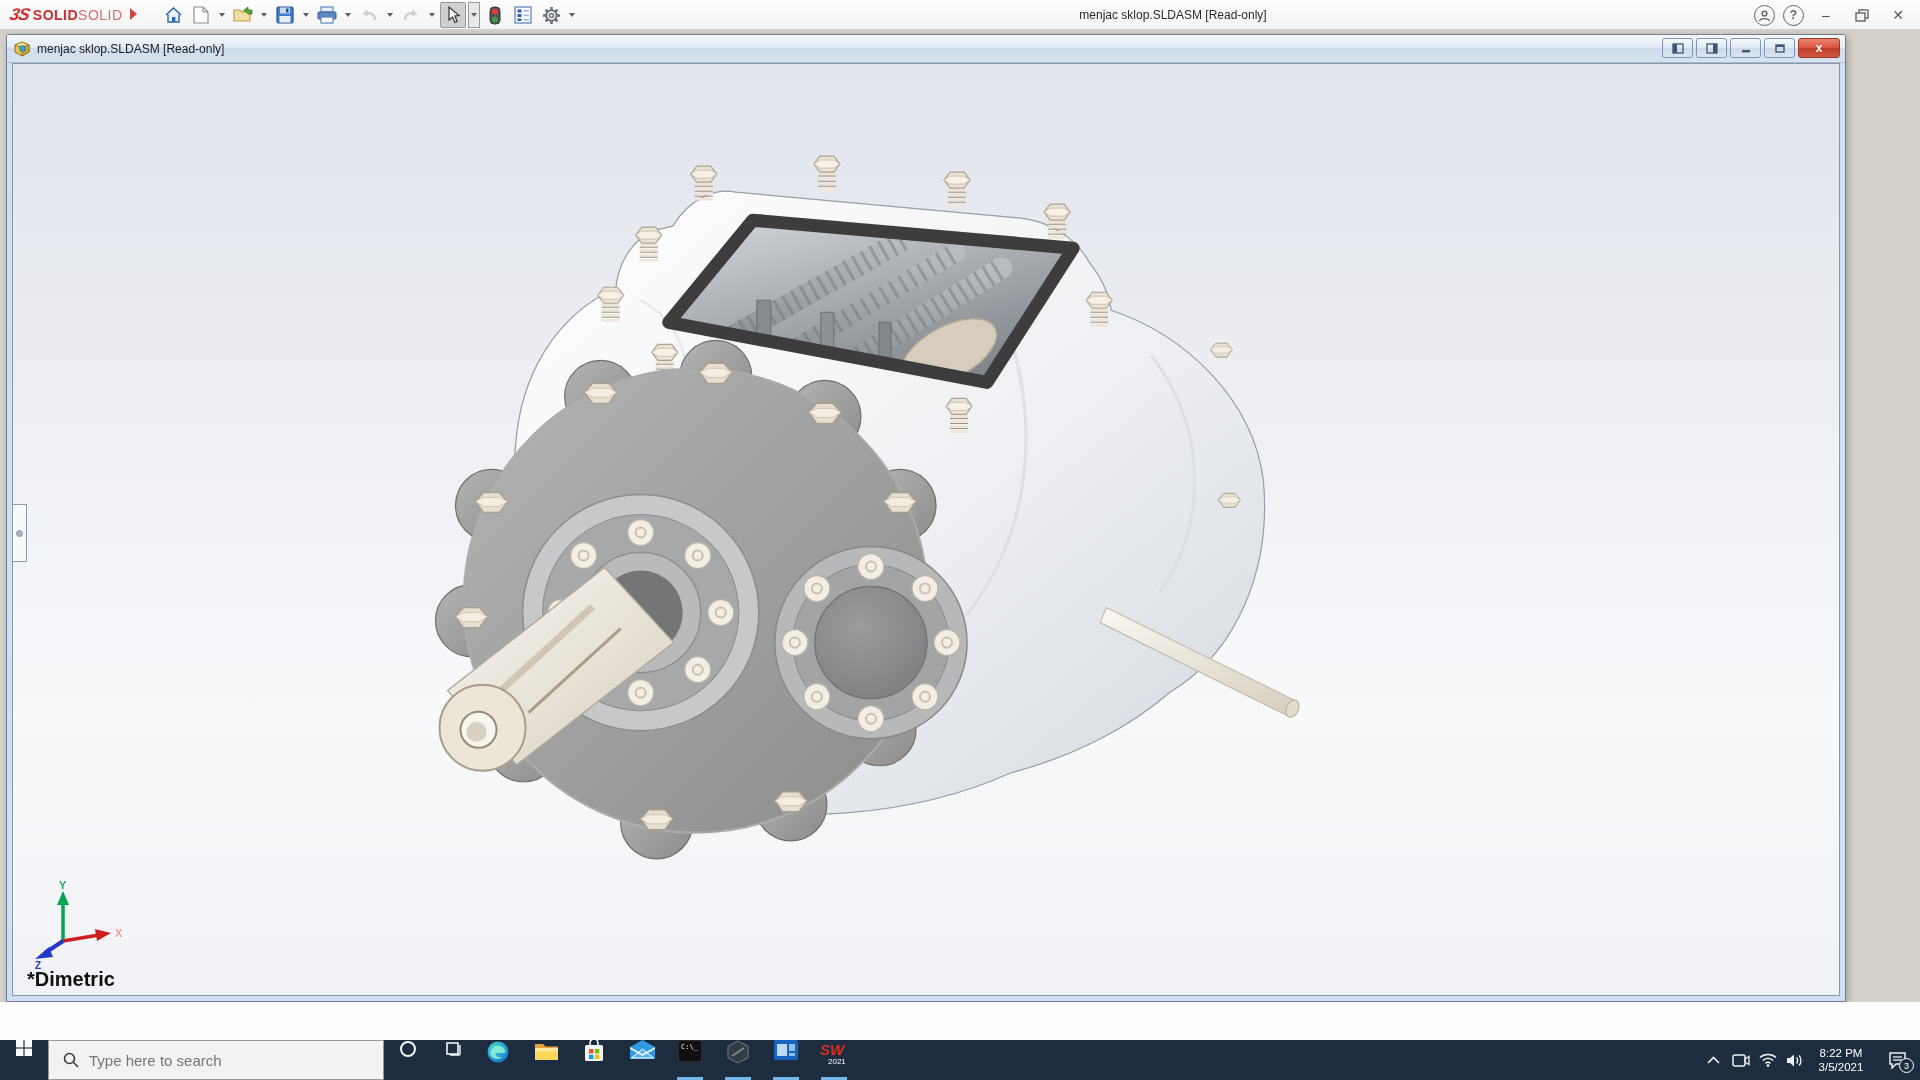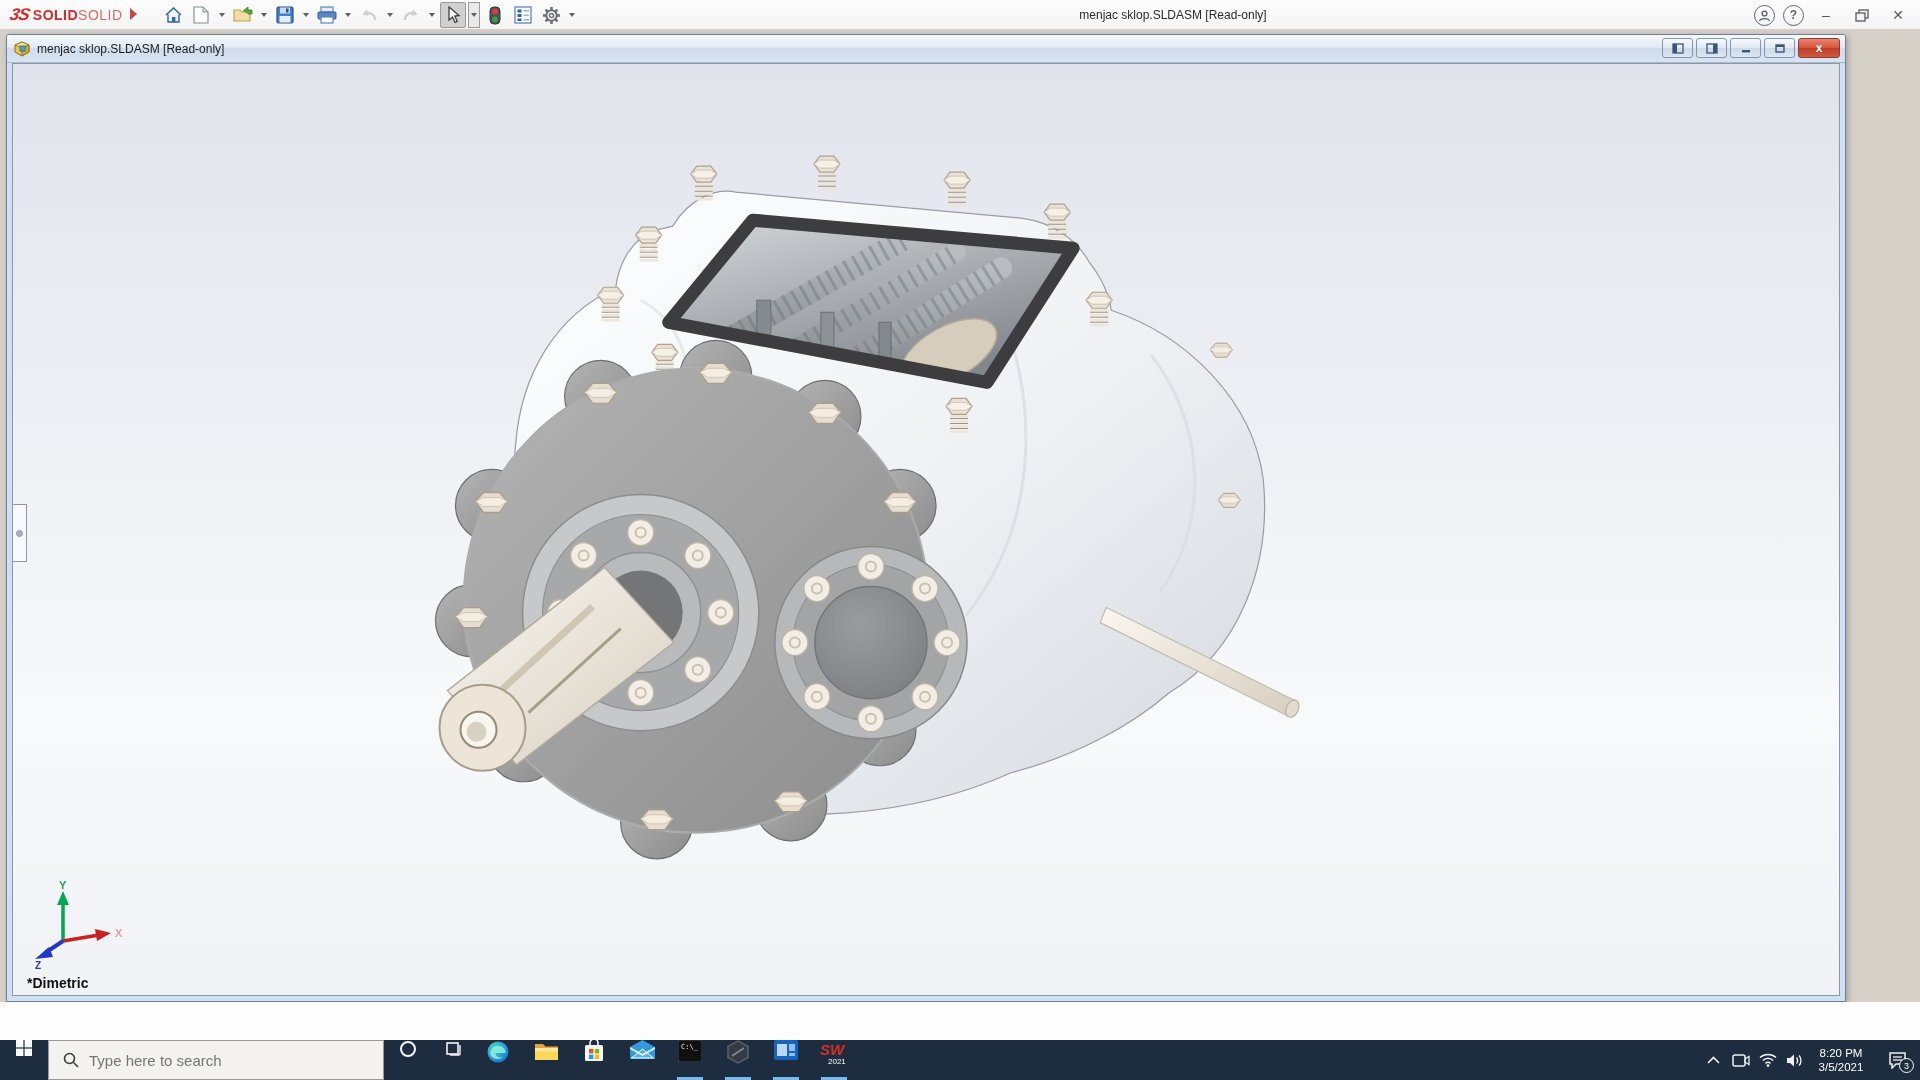--- a/index.html
+++ b/index.html
@@ -44,21 +44,21 @@
   .doc-buttons { position:absolute; right:5px; top:3px; display:flex; gap:3px; }
   .doc-btn { width:31px; height:20px; border:1px solid #8096b3; border-radius:3px;
              background:linear-gradient(#f7fafd,#dfe8f2 50%,#cdd9e8 50%,#dce6f1);
              display:flex; align-items:center; justify-content:center; color:#3f5裁578; }
   .doc-btn.close { width:42px; background:linear-gradient(#e88372,#d8543c 50%,#c23a24 50%,#d05a42);
                    border-color:#9c3a2a; color:#fff; font-weight:bold; font-size:12px; }
   .viewport { position:absolute; left:5px; right:5px; top:28px; bottom:5px;
               border:1px solid #8a97ab; overflow:hidden;
               background:linear-gradient(#e0e4eb 0%, #ebedf2 30%, #f8f9fb 70%, #f1f2f5 100%); }
   .model-svg { position:absolute; left:0; top:0; width:100%; height:100%; }
-  .orientation-label { position:absolute; left:14px; bottom:4px; font-size:14px; font-weight:bold; color:#111;text-align:right; }
+  .orientation-label { position:absolute; left:14px; bottom:4px; font-size:20px; font-weight:bold; color:#111;text-align:right; }
   .triad { position:absolute; left:20px; bottom:26px; }
   .panel-tab { position:absolute; left:-1px; top:440px; width:15px; height:58px; background:#f7f9fc;
                border:1px solid #8d9aae; display:flex; align-items:center; justify-content:center; }
   .panel-tab i { width:7px; height:7px; border-radius:50%; background:#aab4c2; border:1px solid #8d99a8; }
 
   
   .taskbar { position:absolute; left:0; top:1040px; width:1920px; height:40px; background:#1d2c3f;
              display:flex; align-items:stretch; z-index:60; }
   .tb-slot { width:48px; display:flex; align-items:flex-start; justify-content:center; position:relative; }
   .tb-slot.narrow { width:42px; }
@@ -594,21 +594,21 @@
       </svg>
     </div>
     <div class="tray-item">
       <svg width="18" height="15" viewBox="0 0 18 15">
         <polygon points="1,5 4,5 8,1.5 8,13.5 4,10 1,10" fill="#f0f0f0"></polygon>
         <path d="M10.5 4.5 C12 6 12 9 10.5 10.5" fill="none" stroke="#f0f0f0" stroke-width="1.4"></path>
         <path d="M13 2.5 C15.6 5 15.6 10 13 12.5" fill="none" stroke="#f0f0f0" stroke-width="1.4"></path>
       </svg>
     </div>
     <div class="clock">
-      <div>8:20 PM</div>
+      <div>8:22 PM</div>
       <div>3/5/2021</div>
     </div>
     <div class="action-center">
       <svg width="19" height="17" viewBox="0 0 19 17">
         <path d="M2 1 H17 V12 H8 L4 16 V12 H2 Z" fill="none" stroke="#f0f0f0" stroke-width="1.5"></path>
         <line x1="5" y1="5" x2="14" y2="5" stroke="#f0f0f0" stroke-width="1.3"></line>
         <line x1="5" y1="8" x2="14" y2="8" stroke="#f0f0f0" stroke-width="1.3"></line>
       </svg>
       <div class="badge">3</div>
     </div>

